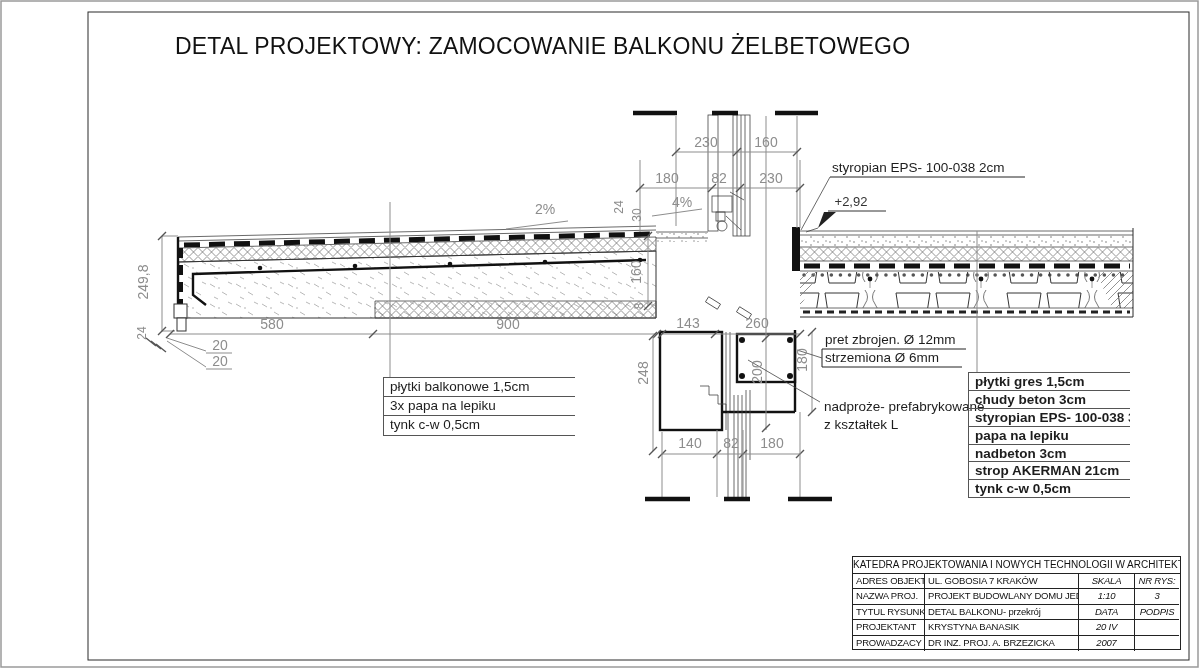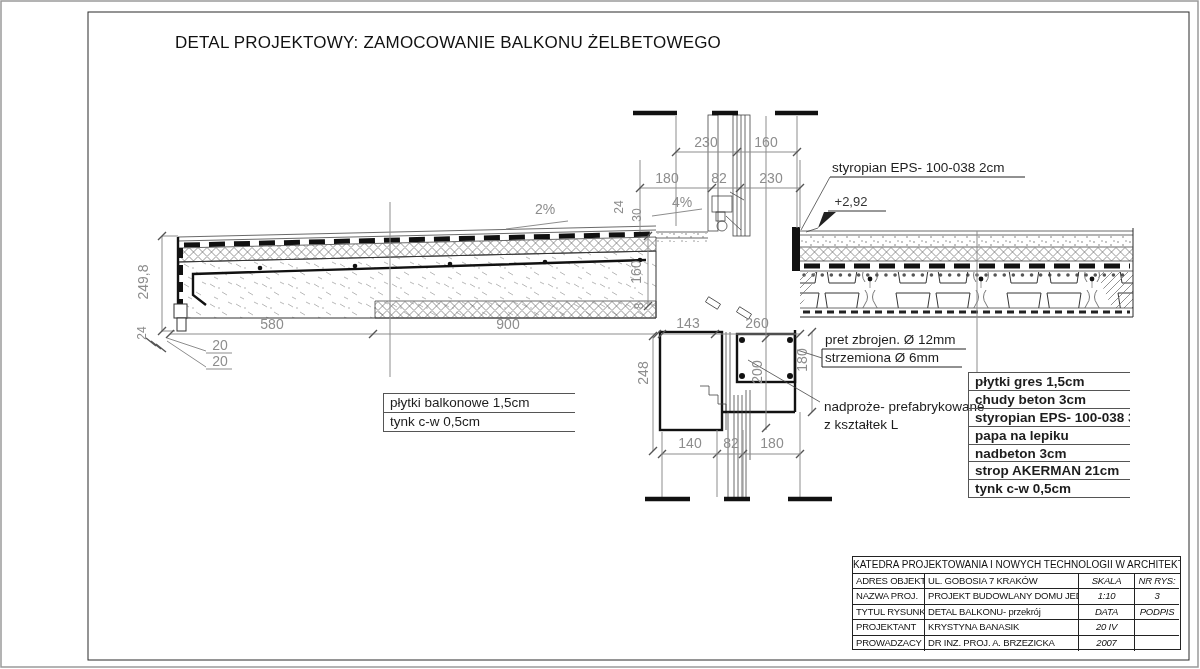--- a/index.html
+++ b/index.html
@@ -10,26 +10,26 @@
   .thin{stroke:#444;stroke-width:.8;fill:none;}
   .hv{stroke:#111;stroke-width:2.4;fill:none;}
   .dim{stroke:#8d8d8d;stroke-width:1;fill:none;}
   .tick{stroke:#555;stroke-width:1.4;fill:none;}
   .bar{stroke:#111;stroke-width:4.5;fill:none;}
   .wpd{stroke:#111;stroke-width:5;fill:none;stroke-dasharray:16 9;}
   text{font-family:"Liberation Sans",sans-serif;}
   .dtx{fill:#8d8d8d;font-size:14px;text-anchor:middle;}
   .dtx2{fill:#8d8d8d;font-size:12px;text-anchor:middle;}
   .lbl{fill:#1d1d1d;font-size:13.5px;}
-  #main-title{position:absolute;left:175px;top:33px;font-size:17px;color:#111;
+  #main-title{position:absolute;left:175px;top:33px;font-size:23px;color:#111;
               letter-spacing:.2px;white-space:nowrap;}
   .layer-list{position:absolute;border-left:1px solid #555;border-top:1px solid #555;}
   .layer-row{box-sizing:border-box;border-bottom:1px solid #555;font-size:13.5px;color:#1d1d1d;
              padding:1px 0 0 6px;white-space:nowrap;overflow:hidden;}
-  #balcony-list{left:383px;top:377px;width:191px;margin-top:16px;}
+  #balcony-list{left:383px;top:377px;width:191px;}
   #balcony-list .layer-row{height:19.2px;}
   #floor-list{left:968px;top:372px;width:161px;font-weight:bold;}
   #floor-list .layer-row{height:17.9px;}
   #title-block{position:absolute;left:852px;top:556px;width:329px;height:94px;
                border:1.5px solid #222;box-sizing:border-box;font-size:10px;color:#111;}
   #tb-header{height:16px;border-bottom:1px solid #222;text-align:center;line-height:16px;
              font-size:10px;white-space:nowrap;overflow:hidden;}
   .tb-grid{display:grid;grid-template-columns:72px 154px 56px 44px;}
   .tb-cell{box-sizing:border-box;height:15.4px;border-right:1px solid #222;border-bottom:1px solid #222;
            padding:1px 0 0 3px;white-space:nowrap;overflow:hidden;font-size:9.5px;letter-spacing:-.2px;}
@@ -236,20 +236,21 @@
     <text class="lbl" x="825" y="362">strzemiona Ø 6mm</text>
     <text class="lbl" x="824" y="411">nadproże- prefabrykowane</text>
     <text class="lbl" x="824" y="429">z kształtek L</text>
   </g>
 </svg>
 
 <div id="main-title">DETAL PROJEKTOWY: ZAMOCOWANIE BALKONU ŻELBETOWEGO</div>
 
 <div id="balcony-list" class="layer-list">
   <div class="layer-row">płytki balkonowe 1,5cm</div>
+  <div class="layer-row">3x papa na lepiku</div>
   <div class="layer-row">tynk c-w 0,5cm</div>
 </div>
 
 <div id="floor-list" class="layer-list">
   <div class="layer-row">płytki gres 1,5cm</div>
   <div class="layer-row">chudy beton 3cm</div>
   <div class="layer-row">styropian EPS- 100-038  3cm</div>
   <div class="layer-row">papa na lepiku</div>
   <div class="layer-row">nadbeton 3cm</div>
   <div class="layer-row">strop AKERMAN 21cm</div>

